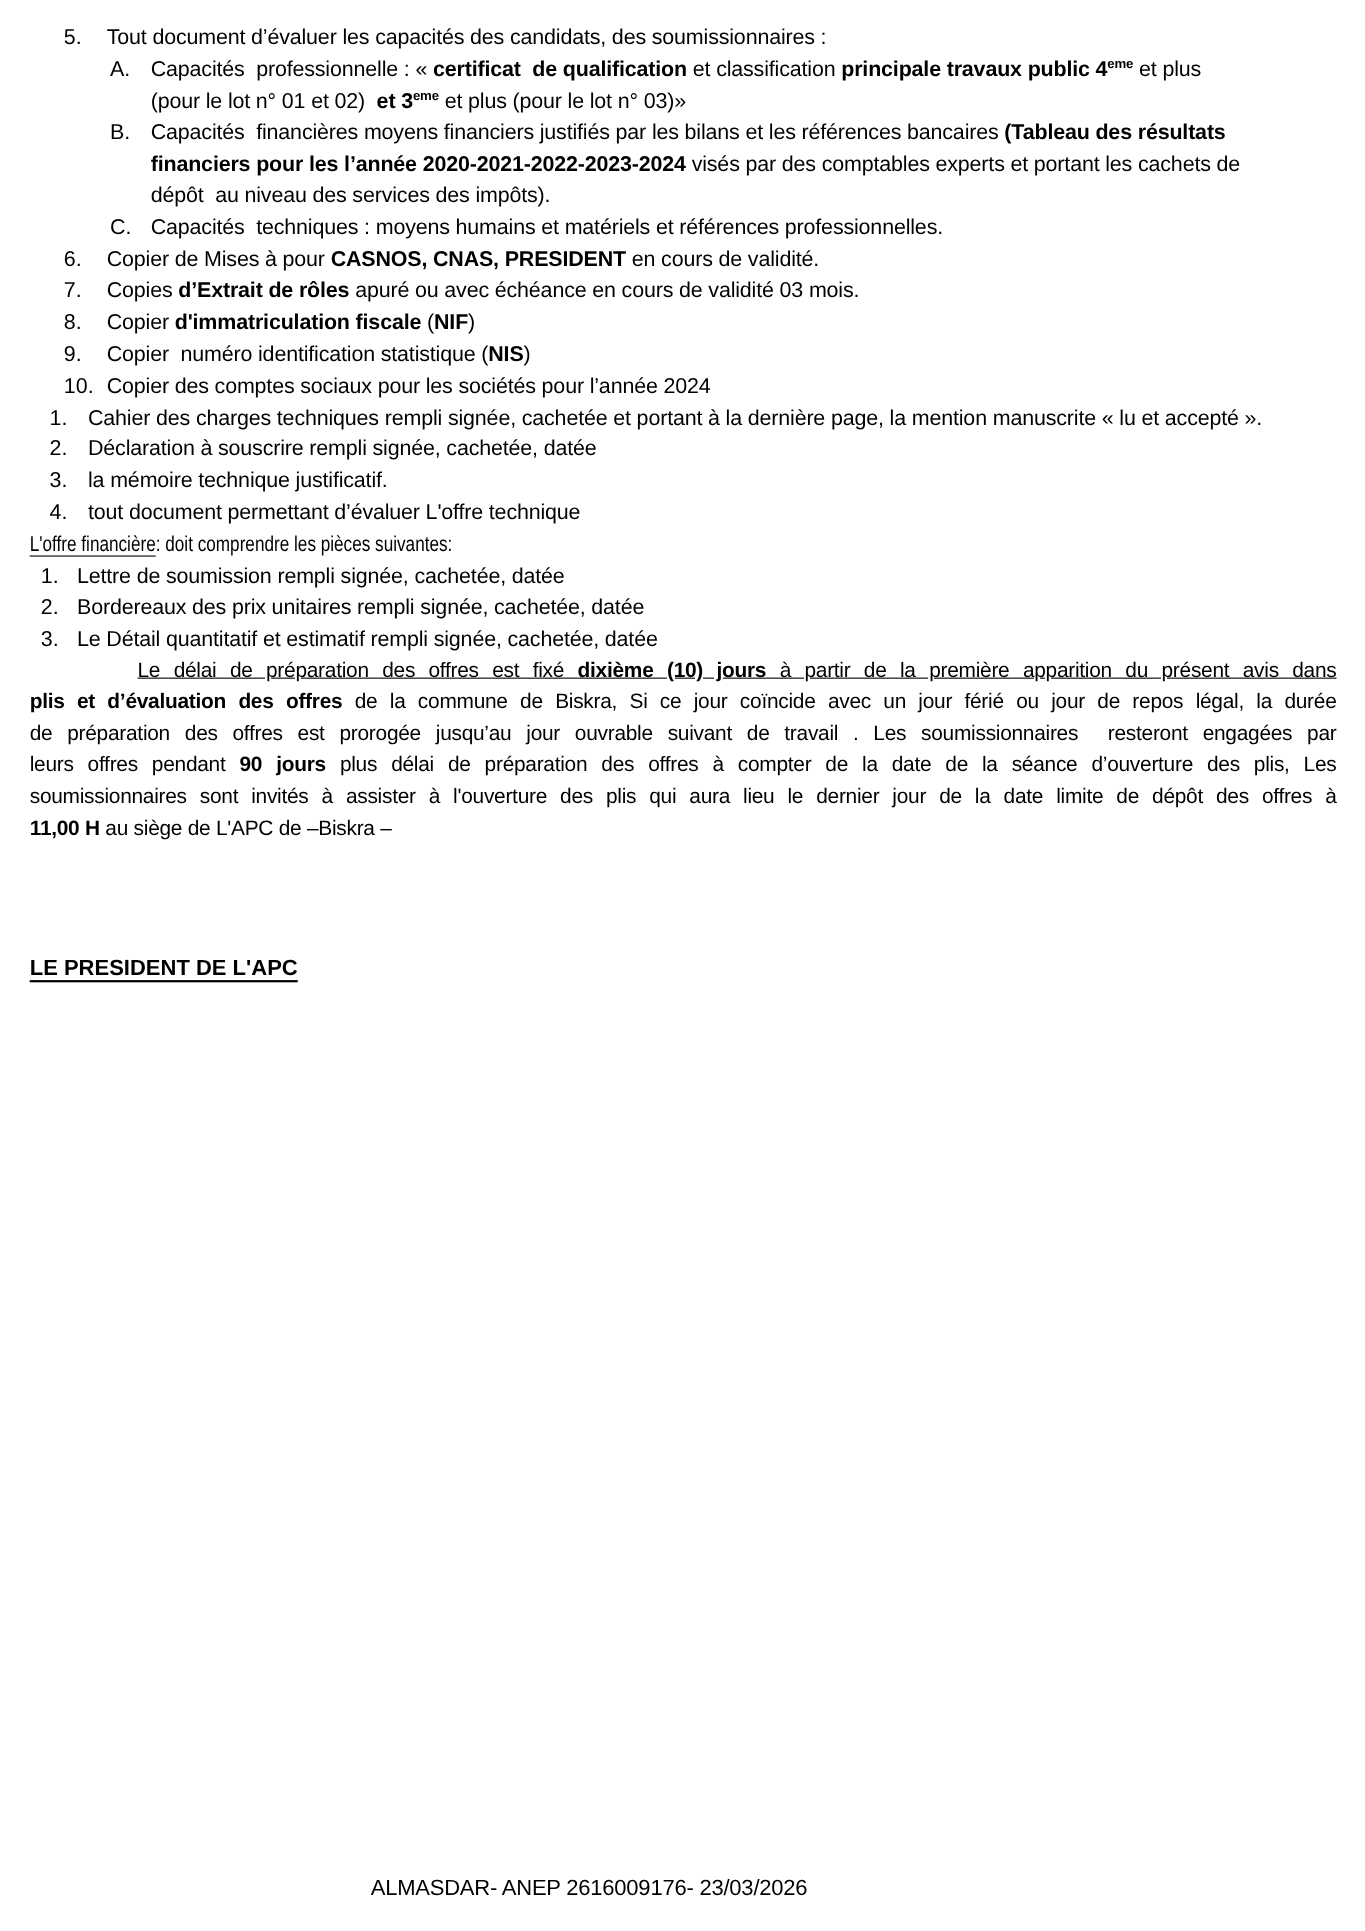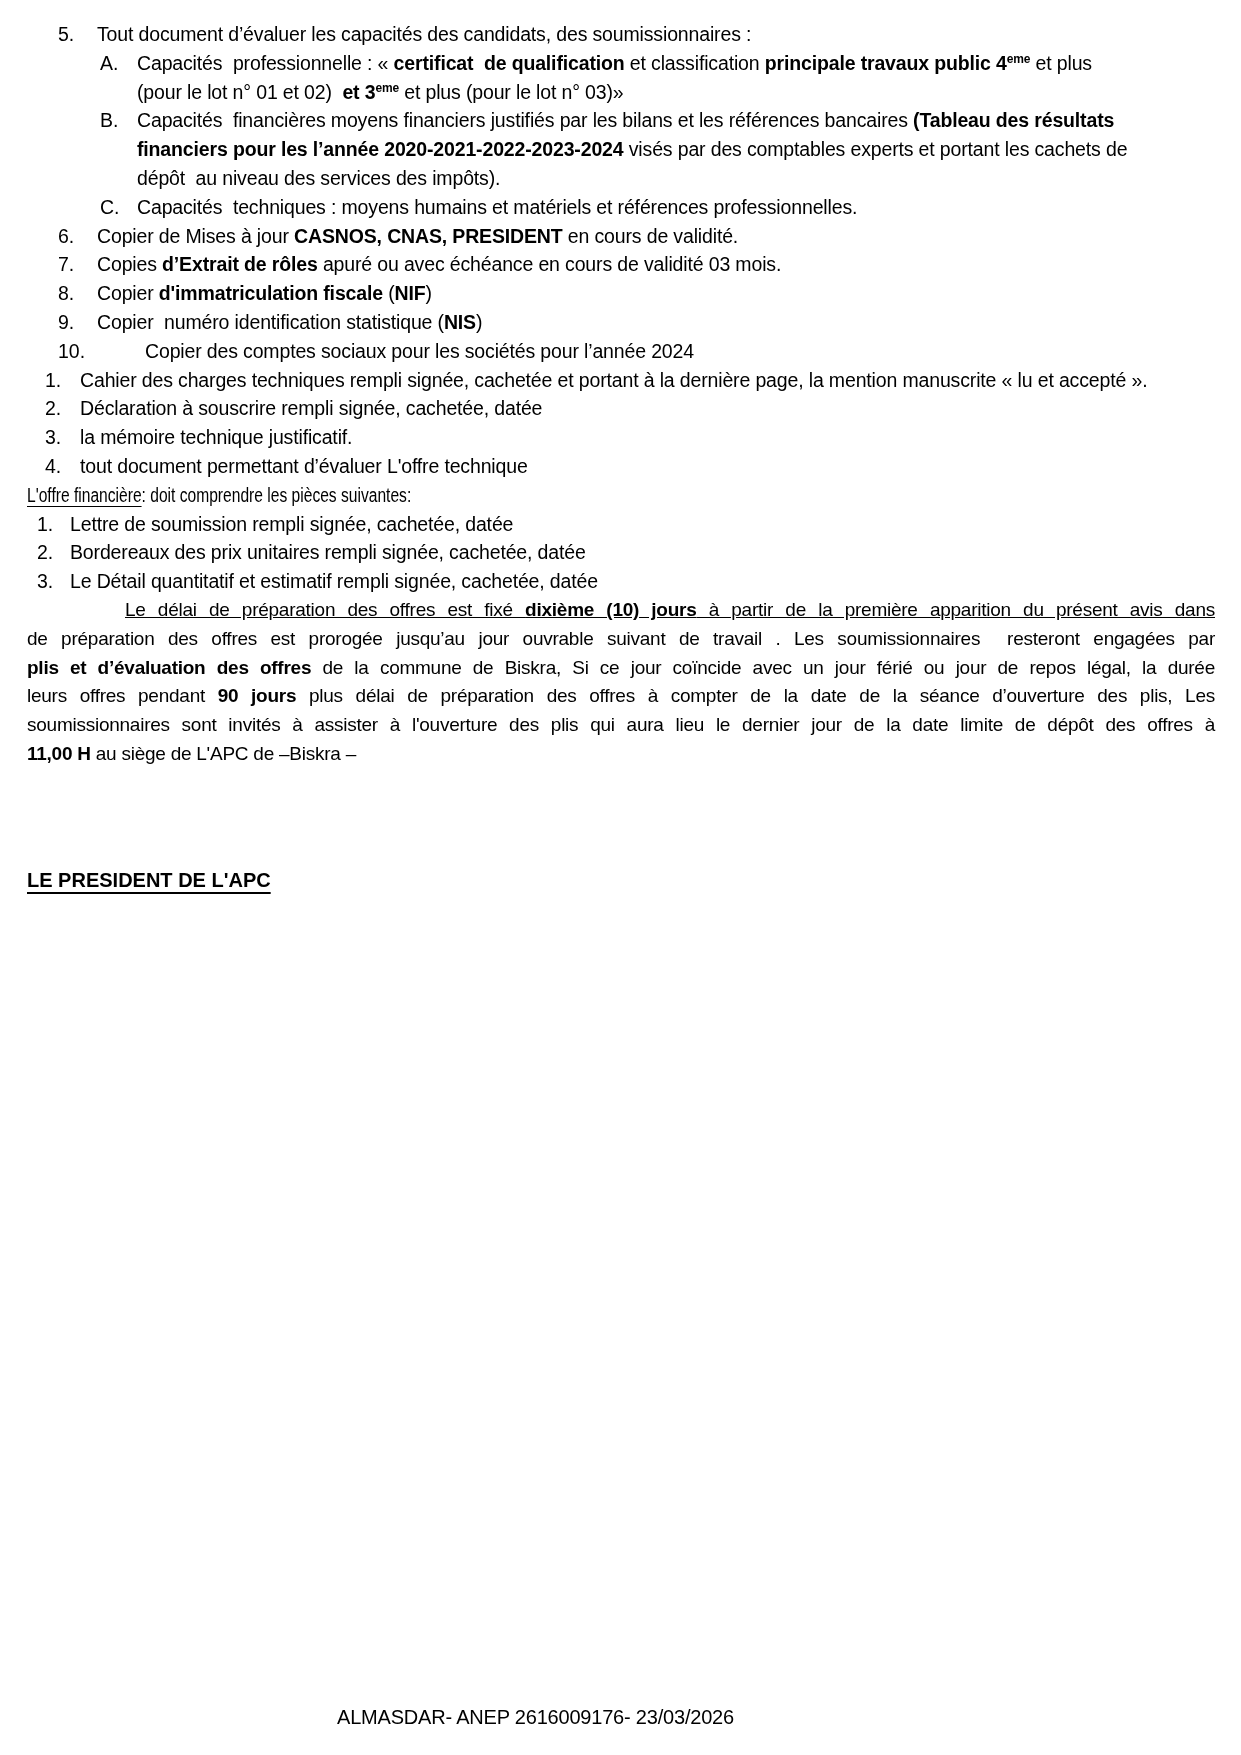--- a/index.html
+++ b/index.html
@@ -37,36 +37,36 @@
 </head>
 <body>
 
 <div class="page">
   <div class="content">
 
   <div class="row li" style="padding-left: 31px;"><span class="marker" style="width: 39px;">5.</span><div class="txt"><div class="tline"><span class="seg">Tout document d’évaluer les capacités des candidats, des soumissionnaires :</span></div></div></div>
       <div class="row li" style="padding-left: 73px;"><span class="marker" style="width: 37px;">A.</span><div class="txt"><div class="tline"><span class="seg">Capacités  professionnelle : « </span><span class="seg b">certificat  de qualification</span><span class="seg"> et classification </span><span class="seg b">principale travaux public 4</span><span class="seg b sup">eme</span><span class="seg"> et plus</span></div><div class="tline"><span class="seg">(pour le lot n° 01 et 02)  </span><span class="seg b">et 3</span><span class="seg b sup">eme</span><span class="seg"> et plus (pour le lot n° 03)»</span></div></div></div>
       <div class="row li" style="padding-left: 73px;"><span class="marker" style="width: 37px;">B.</span><div class="txt"><div class="tline"><span class="seg">Capacités  financières moyens financiers justifiés par les bilans et les références bancaires </span><span class="seg b">(Tableau des résultats</span></div><div class="tline"><span class="seg b">financiers pour les l’année 2020-2021-2022-2023-2024</span><span class="seg"> visés par des comptables experts et portant les cachets de</span></div><div class="tline"><span class="seg">dépôt  au niveau des services des impôts).</span></div></div></div>
       <div class="row li" style="padding-left: 73px;"><span class="marker" style="width: 37px;">C.</span><div class="txt"><div class="tline"><span class="seg">Capacités  techniques : moyens humains et matériels et références professionnelles.</span></div></div></div>
-      <div class="row li" style="padding-left: 31px;"><span class="marker" style="width: 39px;">6.</span><div class="txt"><div class="tline"><span class="seg">Copier de Mises à jour </span><span class="seg b">CASNOS, CNAS, PRESIDENT</span><span class="seg"> en cours de validité.</span></div></div></div>
+      <div class="row li" style="padding-left: 31px;"><span class="marker" style="width: 39px;">6.</span><div class="txt"><div class="tline"><span class="seg">Copier de Mises à pour </span><span class="seg b">CASNOS, CNAS, PRESIDENT</span><span class="seg"> en cours de validité.</span></div></div></div>
       <div class="row li" style="padding-left: 31px;"><span class="marker" style="width: 39px;">7.</span><div class="txt"><div class="tline"><span class="seg">Copies </span><span class="seg b">d’Extrait de rôles</span><span class="seg"> apuré ou avec échéance en cours de validité 03 mois.</span></div></div></div>
       <div class="row li" style="padding-left: 31px;"><span class="marker" style="width: 39px;">8.</span><div class="txt"><div class="tline"><span class="seg">Copier </span><span class="seg b">d'immatriculation fiscale</span><span class="seg"> (</span><span class="seg b">NIF</span><span class="seg">)</span></div></div></div>
       <div class="row li" style="padding-left: 31px;"><span class="marker" style="width: 39px;">9.</span><div class="txt"><div class="tline"><span class="seg">Copier  numéro identification statistique (</span><span class="seg b">NIS</span><span class="seg">)</span></div></div></div>
-      <div class="row li" style="padding-left: 31px; gap: 48px;"><span class="marker" style="width: 39px;">10.</span><div class="txt"><div class="tline"><span class="seg">Copier des comptes sociaux pour les sociétés pour l’année 2024</span></div></div></div>
+      <div class="row li" style="padding-left: 31px;"><span class="marker" style="width: 39px;">10.</span><div class="txt"><div class="tline"><span class="seg">Copier des comptes sociaux pour les sociétés pour l’année 2024</span></div></div></div>
       <div class="row li" style="padding-left: 18px;"><span class="marker" style="width: 35px;">1.</span><div class="txt"><div class="tline"><span class="seg">Cahier des charges techniques rempli signée, cachetée et portant à la dernière page, la mention manuscrite « lu et accepté ».</span></div></div></div>
       <div class="row li" style="padding-left: 18px;"><span class="marker" style="width: 35px;">2.</span><div class="txt"><div class="tline"><span class="seg">Déclaration à souscrire rempli signée, cachetée, datée</span></div></div></div>
       <div class="row li" style="padding-left: 18px;"><span class="marker" style="width: 35px;">3.</span><div class="txt"><div class="tline"><span class="seg">la mémoire technique justificatif.</span></div></div></div>
       <div class="row li" style="padding-left: 18px;"><span class="marker" style="width: 35px;">4.</span><div class="txt"><div class="tline"><span class="seg">tout document permettant d’évaluer L'offre technique</span></div></div></div>
       <div class="row h"><span class="condense"><span class="seg u">L'offre financière</span><span class="seg">: doit comprendre les pièces suivantes:</span></span></div>
       <div class="row li" style="padding-left: 10px;"><span class="marker" style="width: 33px;">1.</span><div class="txt"><div class="tline"><span class="seg">Lettre de soumission rempli signée, cachetée, datée</span></div></div></div>
       <div class="row li" style="padding-left: 10px;"><span class="marker" style="width: 33px;">2.</span><div class="txt"><div class="tline"><span class="seg">Bordereaux des prix unitaires rempli signée, cachetée, datée</span></div></div></div>
       <div class="row li" style="padding-left: 10px;"><span class="marker" style="width: 33px;">3.</span><div class="txt"><div class="tline"><span class="seg">Le Détail quantitatif et estimatif rempli signée, cachetée, datée</span></div></div></div>
       <div class="row pj" style="text-indent: 98px; text-decoration: underline;"><span class="seg">Le délai de préparation des offres est fixé </span><span class="seg b">dixième (10) jours</span><span class="seg"> à partir de la première apparition du présent avis dans</span></div>
+      <div class="row pj"><span class="seg b">plis et d’évaluation des offres</span><span class="seg"> de la commune de Biskra, Si ce jour coïncide avec un jour férié ou jour de repos légal, la durée</span></div>
       <div class="row pj"><span class="seg">de préparation des offres est prorogée jusqu’au jour ouvrable suivant de travail . Les soumissionnaires  resteront engagées par</span></div>
-      <div class="row pj"><span class="seg b">plis et d’évaluation des offres</span><span class="seg"> de la commune de Biskra, Si ce jour coïncide avec un jour férié ou jour de repos légal, la durée</span></div>
       <div class="row pj"><span class="seg">leurs offres pendant </span><span class="seg b">90 jours</span><span class="seg"> plus délai de préparation des offres à compter de la date de la séance d’ouverture des plis, Les</span></div>
       <div class="row pj"><span class="seg">soumissionnaires sont invités à assister à l'ouverture des plis qui aura lieu le dernier jour de la date limite de dépôt des offres à</span></div>
       <div class="row pl"><span class="seg b">11,00 H</span><span class="seg"> au siège de L'APC de –Biskra –</span></div>
     </div>
   <div class="sig-holder" style="position:absolute;left:27px;top:848px;">
     <div class="sig"><span class="seg u">LE PRESIDENT DE L'APC</span></div>
   </div>
   <div class="footer">ALMASDAR- ANEP 2616009176- 23/03/2026</div>
 </div>
 

